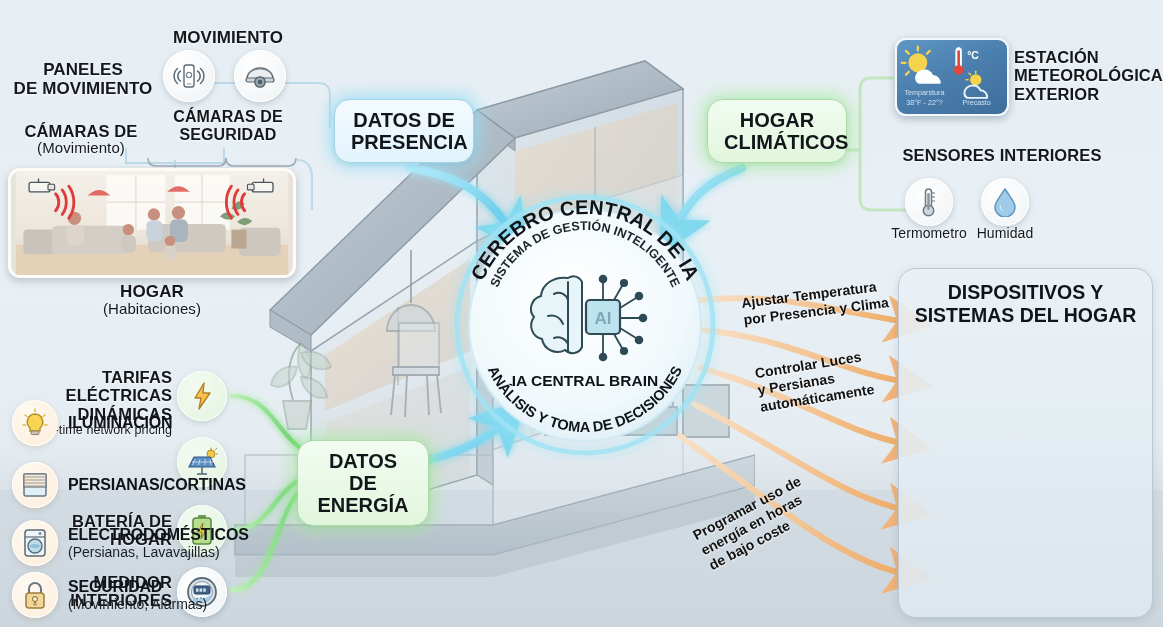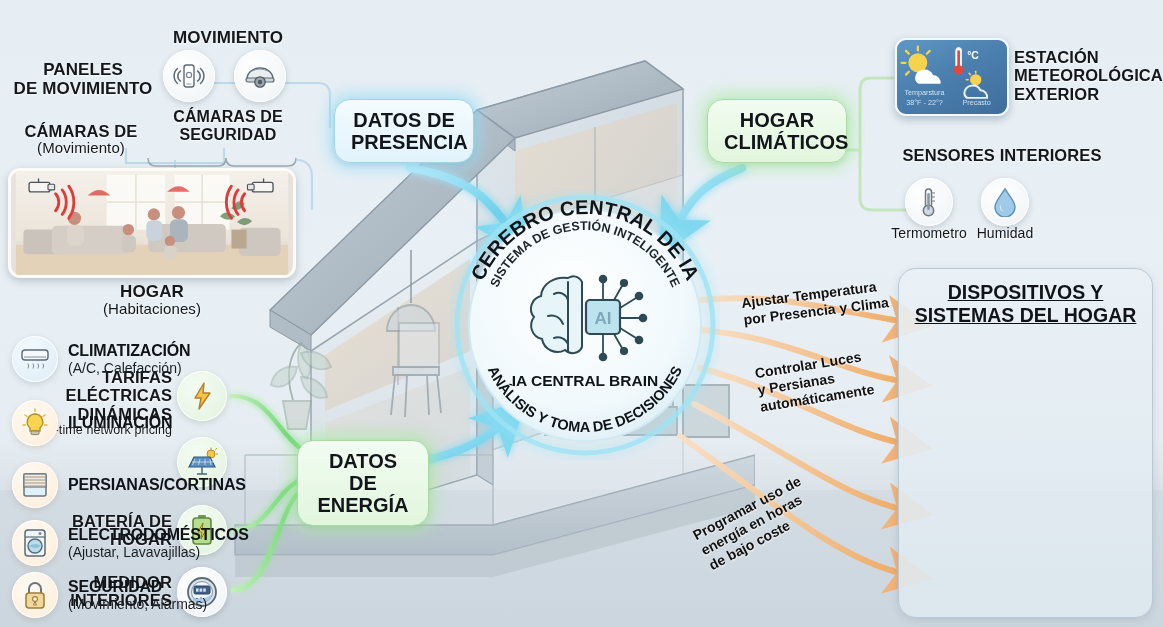--- a/index.html
+++ b/index.html
@@ -104,21 +104,21 @@
   
   .panel {
     position:absolute; left:898px; top:268px; width:255px; height:350px;
     border-radius: 18px;
     background: linear-gradient(180deg, rgba(233,241,246,.88) 0%, rgba(222,232,239,.9) 100%);
     border: 1.5px solid #b8c8d4;
     box-shadow: 0 2px 8px rgba(40,70,100,.14);
   }
   .panel h2 {
     font-size: 19.5px; font-weight: 800; text-align:center;
-    color:#101418; line-height:1.16; margin: 12px 8px 6px; text-decoration: underline;
+    color:#101418; line-height:1.16; margin: 12px 8px 6px;
   }
   .devrow { position:absolute; display:flex; align-items:center; left:12px; }
   .devtxt { margin-left: 10px; }
   .devtxt .t1 { font-size: 16px; font-weight: 800; color:#101418; line-height:1.12; letter-spacing:-.2px;}
   .devtxt .t2 { font-size: 14px; font-weight: 400; color:#1a1f24; line-height:1.15; }
 
   
   .core { position:absolute; left:450px; top:190px; width:270px; height:270px; }
   .core svg { width:100%; height:100%; display:block; }
 
@@ -638,38 +638,20 @@
 automáticamente</div>
   <div class="act a3">Programar uso de
 energía en horas
 de bajo coste</div>
 
   <div class="panel">
     <h2 style="white-space:pre-line;">DISPOSITIVOS Y
 SISTEMAS DEL HOGAR</h2>
   </div>
 
-  <div class="devrow" style="top:336px;">
-    <div class="bub blue" style="position:relative; width:46px; height:46px;">
-      <svg width="30" height="26" viewBox="0 0 30 26">
-        <rect x="2" y="4" width="26" height="10" rx="3" fill="#f4f8fb" stroke="#5a6b76" stroke-width="1.4"></rect>
-        <line x1="4" y1="11" x2="26" y2="11" stroke="#8d9aa3" stroke-width="1.1"></line>
-        <g stroke="#8d9aa3" stroke-width="1.2" fill="none" stroke-linecap="round">
-          <path d="M8,18 q1.5,2 0,4"></path>
-            <path d="M13,18 q1.5,2 0,4"></path>
-          <path d="M18,18 q1.5,2 0,4"></path>
-            <path d="M23,18 q1.5,2 0,4"></path>
-        </g>
-      </svg>
-    </div>
-    <div class="devtxt">
-      <div class="t1">CLIMATIZACIÓN</div>
-      <div class="t2">(A/C, Calefacción)</div>
-    </div>
-  </div>
 
   <div class="devrow" style="top:400px;">
     <div class="bub cream" style="position:relative; width:46px; height:46px;">
       <svg width="28" height="30" viewBox="0 0 28 30">
         <path d="M14,6 a8,8 0 0 1 5,14 v3 h-10 v-3 a8,8 0 0 1 5,-14Z" fill="#f7d552" stroke="#b08f2a" stroke-width="1.4"></path>
         <rect x="10" y="23" width="8" height="3.6" rx="1.2" fill="#c9c3b2" stroke="#8b8264" stroke-width="1"></rect>
         <g stroke="#e0b93c" stroke-width="1.5" stroke-linecap="round">
           <line x1="14" y1="1" x2="14" y2="3.5"></line>
             <line x1="4" y1="7" x2="6" y2="8.5"></line>
           <line x1="24" y1="7" x2="22" y2="8.5"></line>
@@ -706,21 +688,21 @@
       <svg width="26" height="30" viewBox="0 0 26 30">
         <rect x="3" y="2" width="20" height="26" rx="3" fill="#eef4f8" stroke="#5a6b76" stroke-width="1.5"></rect>
         <line x1="3" y1="9" x2="23" y2="9" stroke="#5a6b76" stroke-width="1.2"></line>
         <circle cx="18" cy="5.6" r="1.5" fill="#7e8c96"></circle>
         <circle cx="13" cy="18" r="7" fill="#bedbea" stroke="#4e6b7d" stroke-width="1.4"></circle>
         <path d="M7,18 q6,-4 12,0 q-6,4 -12,0Z" fill="#8fc0dc"></path>
       </svg>
     </div>
     <div class="devtxt">
       <div class="t1">ELECTRODOMÉSTICOS</div>
-      <div class="t2">(Ajustar, Lavavajillas)</div>
+      <div class="t2">(Persianas, Lavavajillas)</div>
     </div>
   </div>
 
   <div class="devrow" style="top:572px;">
     <div class="bub cream" style="position:relative; width:46px; height:46px;">
       <svg width="26" height="30" viewBox="0 0 26 30">
         <path d="M7,13 v-4 a6,6 0 0 1 12,0 v4" fill="none" stroke="#6a7680" stroke-width="2"></path>
         <rect x="4" y="13" width="18" height="15" rx="3" fill="#f1d79a" stroke="#9a7f3c" stroke-width="1.5"></rect>
         <circle cx="13" cy="19" r="2.4" fill="#fdf6e4" stroke="#9a7f3c" stroke-width="1.1"></circle>
         <path d="M13,21 l1.4,4 h-2.8Z" fill="#fdf6e4" stroke="#9a7f3c" stroke-width="1"></path>

